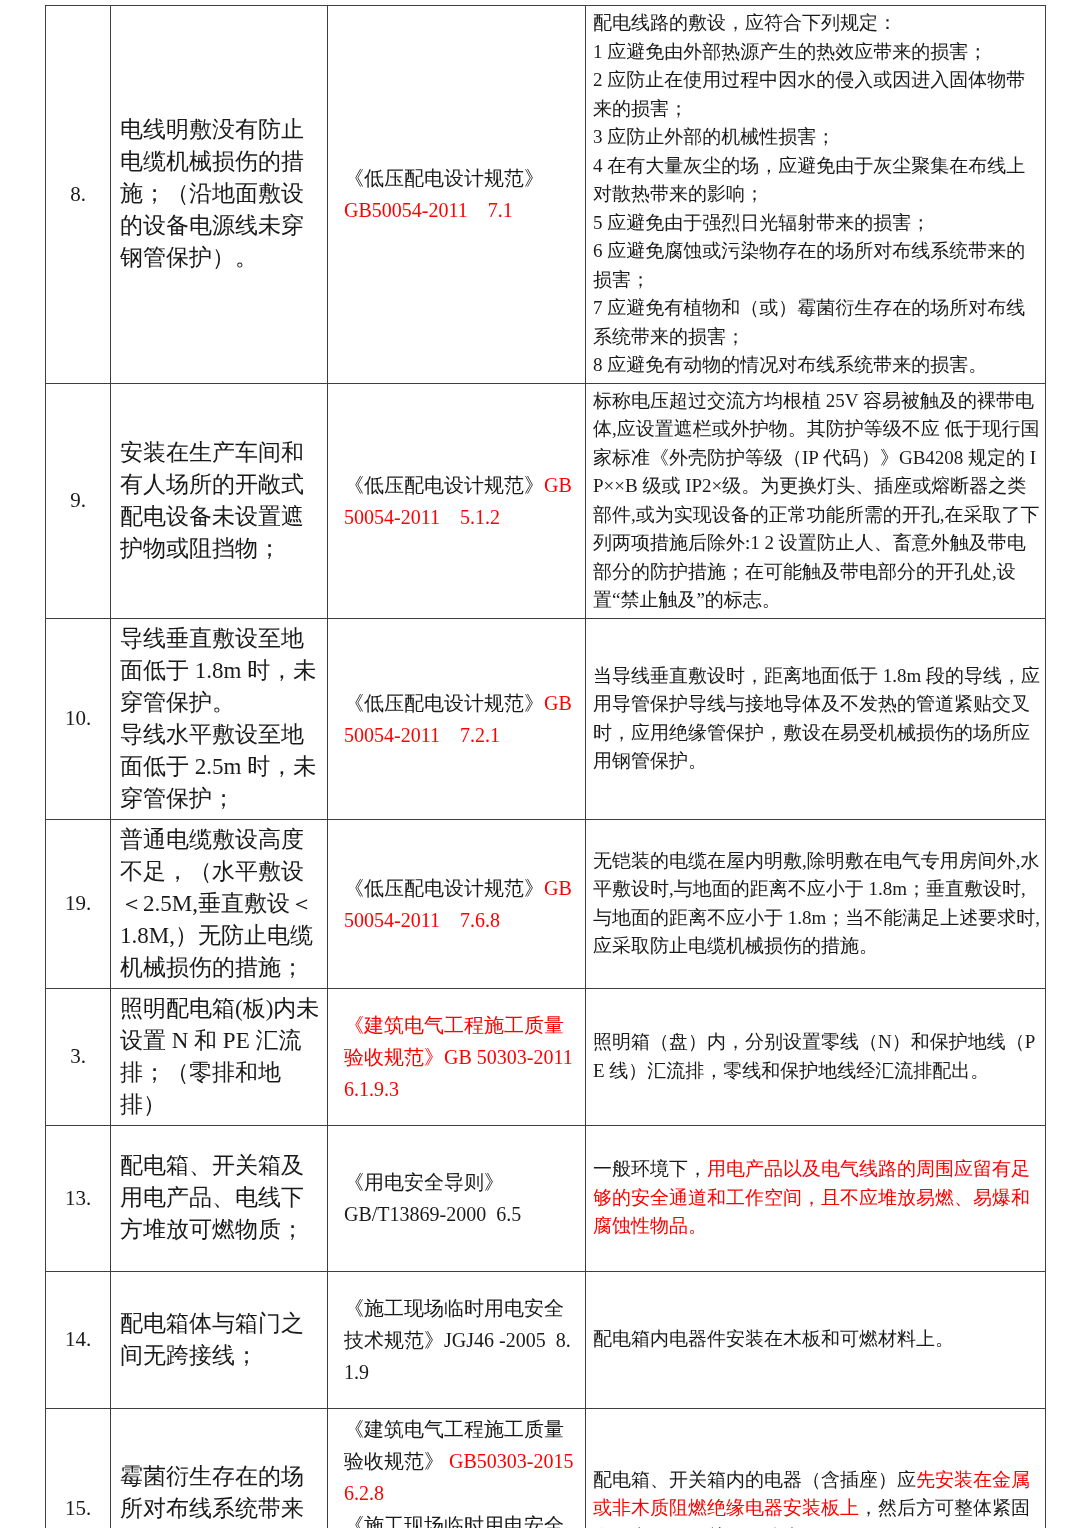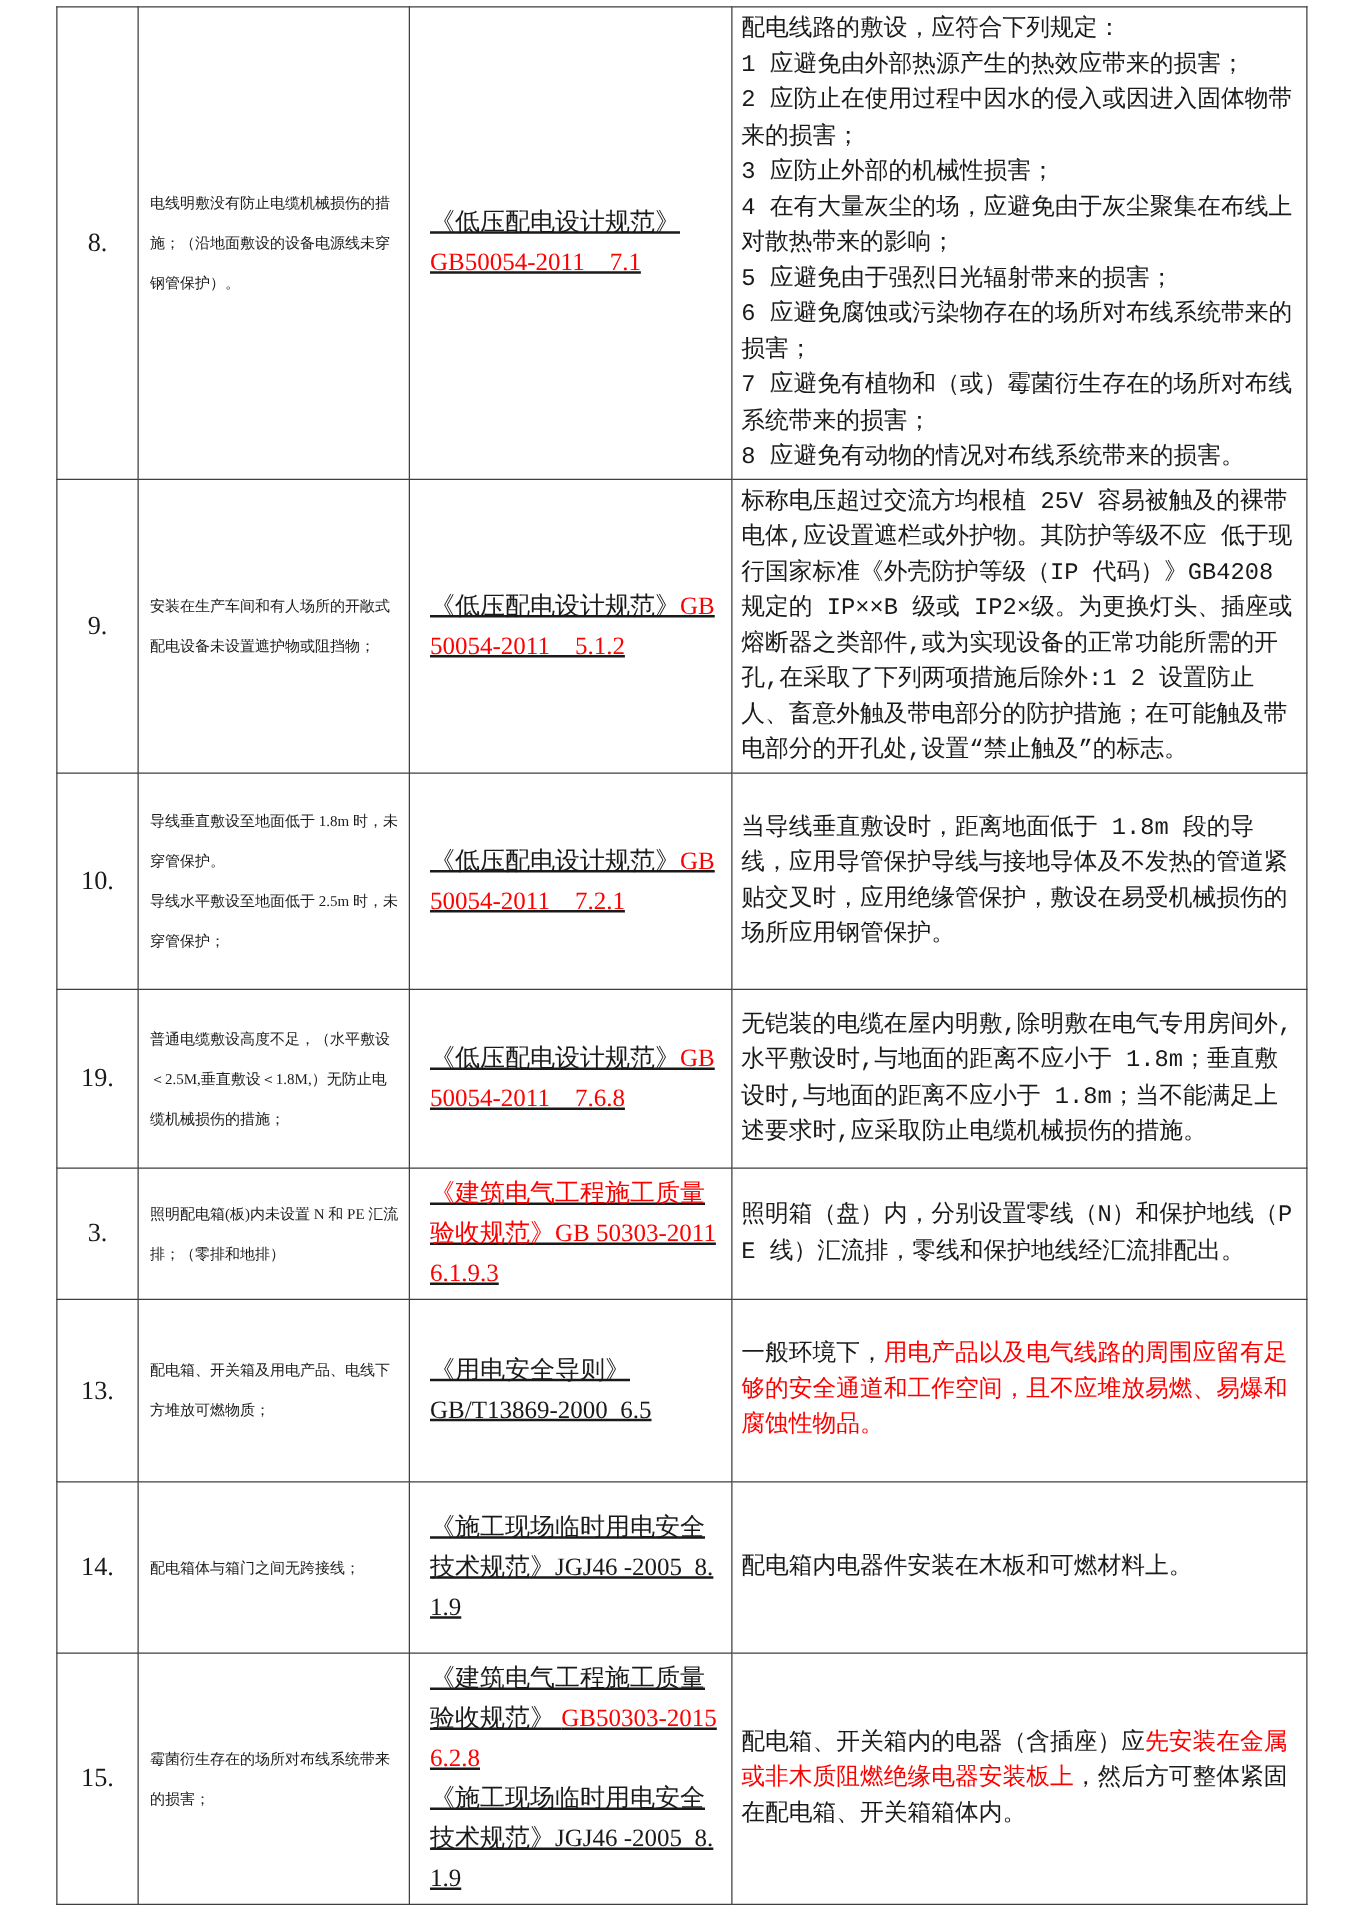--- a/index.html
+++ b/index.html
@@ -29,36 +29,34 @@
     color: #1a1a1a;
     white-space: pre-wrap;
     word-break: break-all;
   }
   td.c-num {
     text-align: center;
     font-size: 21px;
     font-family: "Liberation Serif", serif;
   }
   td.c-problem {
-    font-size: 12px;
+    font-size: 23px;
     line-height: 32px;
     padding: 4px 6px 4px 9px;
     margin-left: 21px;
   }
   td.c-standard {
     font-size: 20px;
     line-height: 32px;
     padding: 4px 4px 4px 16px;
-    text-decoration: underline;
   }
   td.c-requirement {
     font-size: 19px;
     line-height: 28.5px;
     padding: 3px 4px 3px 7px;
-    font-family: Liberation Mono, monospace;
   }
   .seg.black { color: #1a1a1a; }
   .seg.red   { color: #ff0000; text-align: center; }
   
   table.grid tr:nth-child(1) { height: 368px; }
   table.grid tr:nth-child(2) { height: 229px; }
   table.grid tr:nth-child(3) { height: 173px; }
   table.grid tr:nth-child(4) { height: 143px; }
   table.grid tr:nth-child(5) { height: 94px;  }
   table.grid tr:nth-child(6) { height: 146px; }

